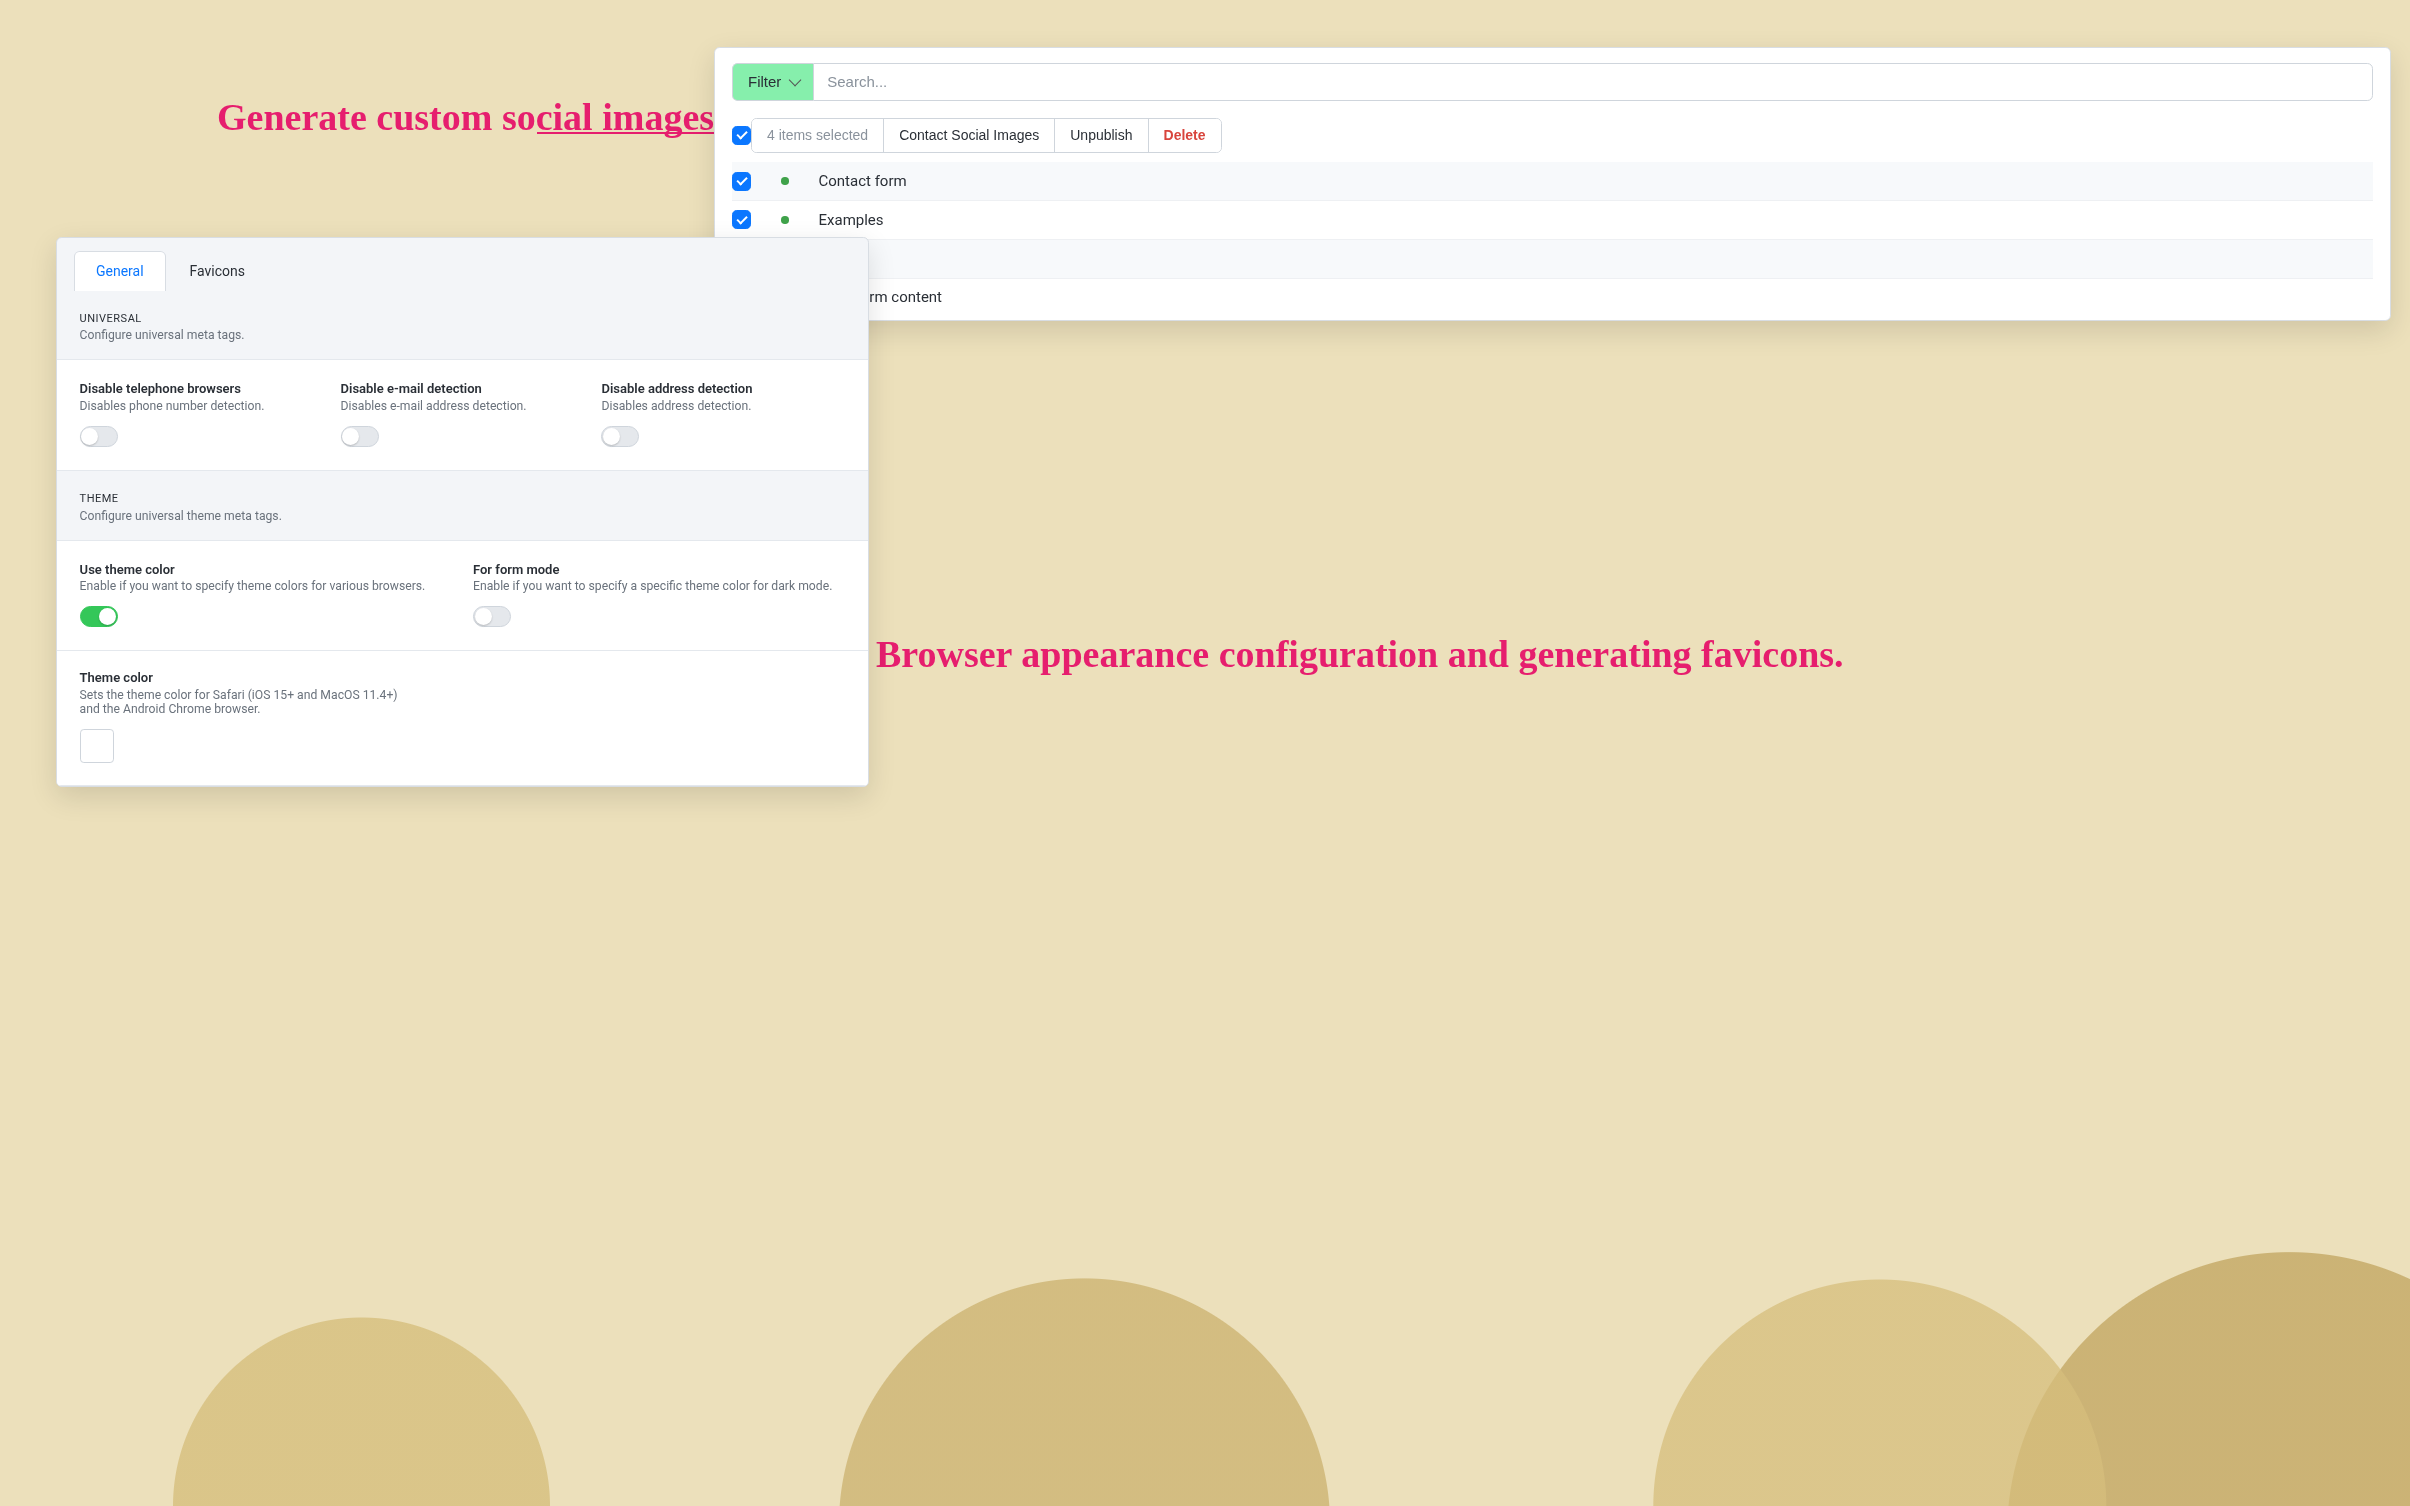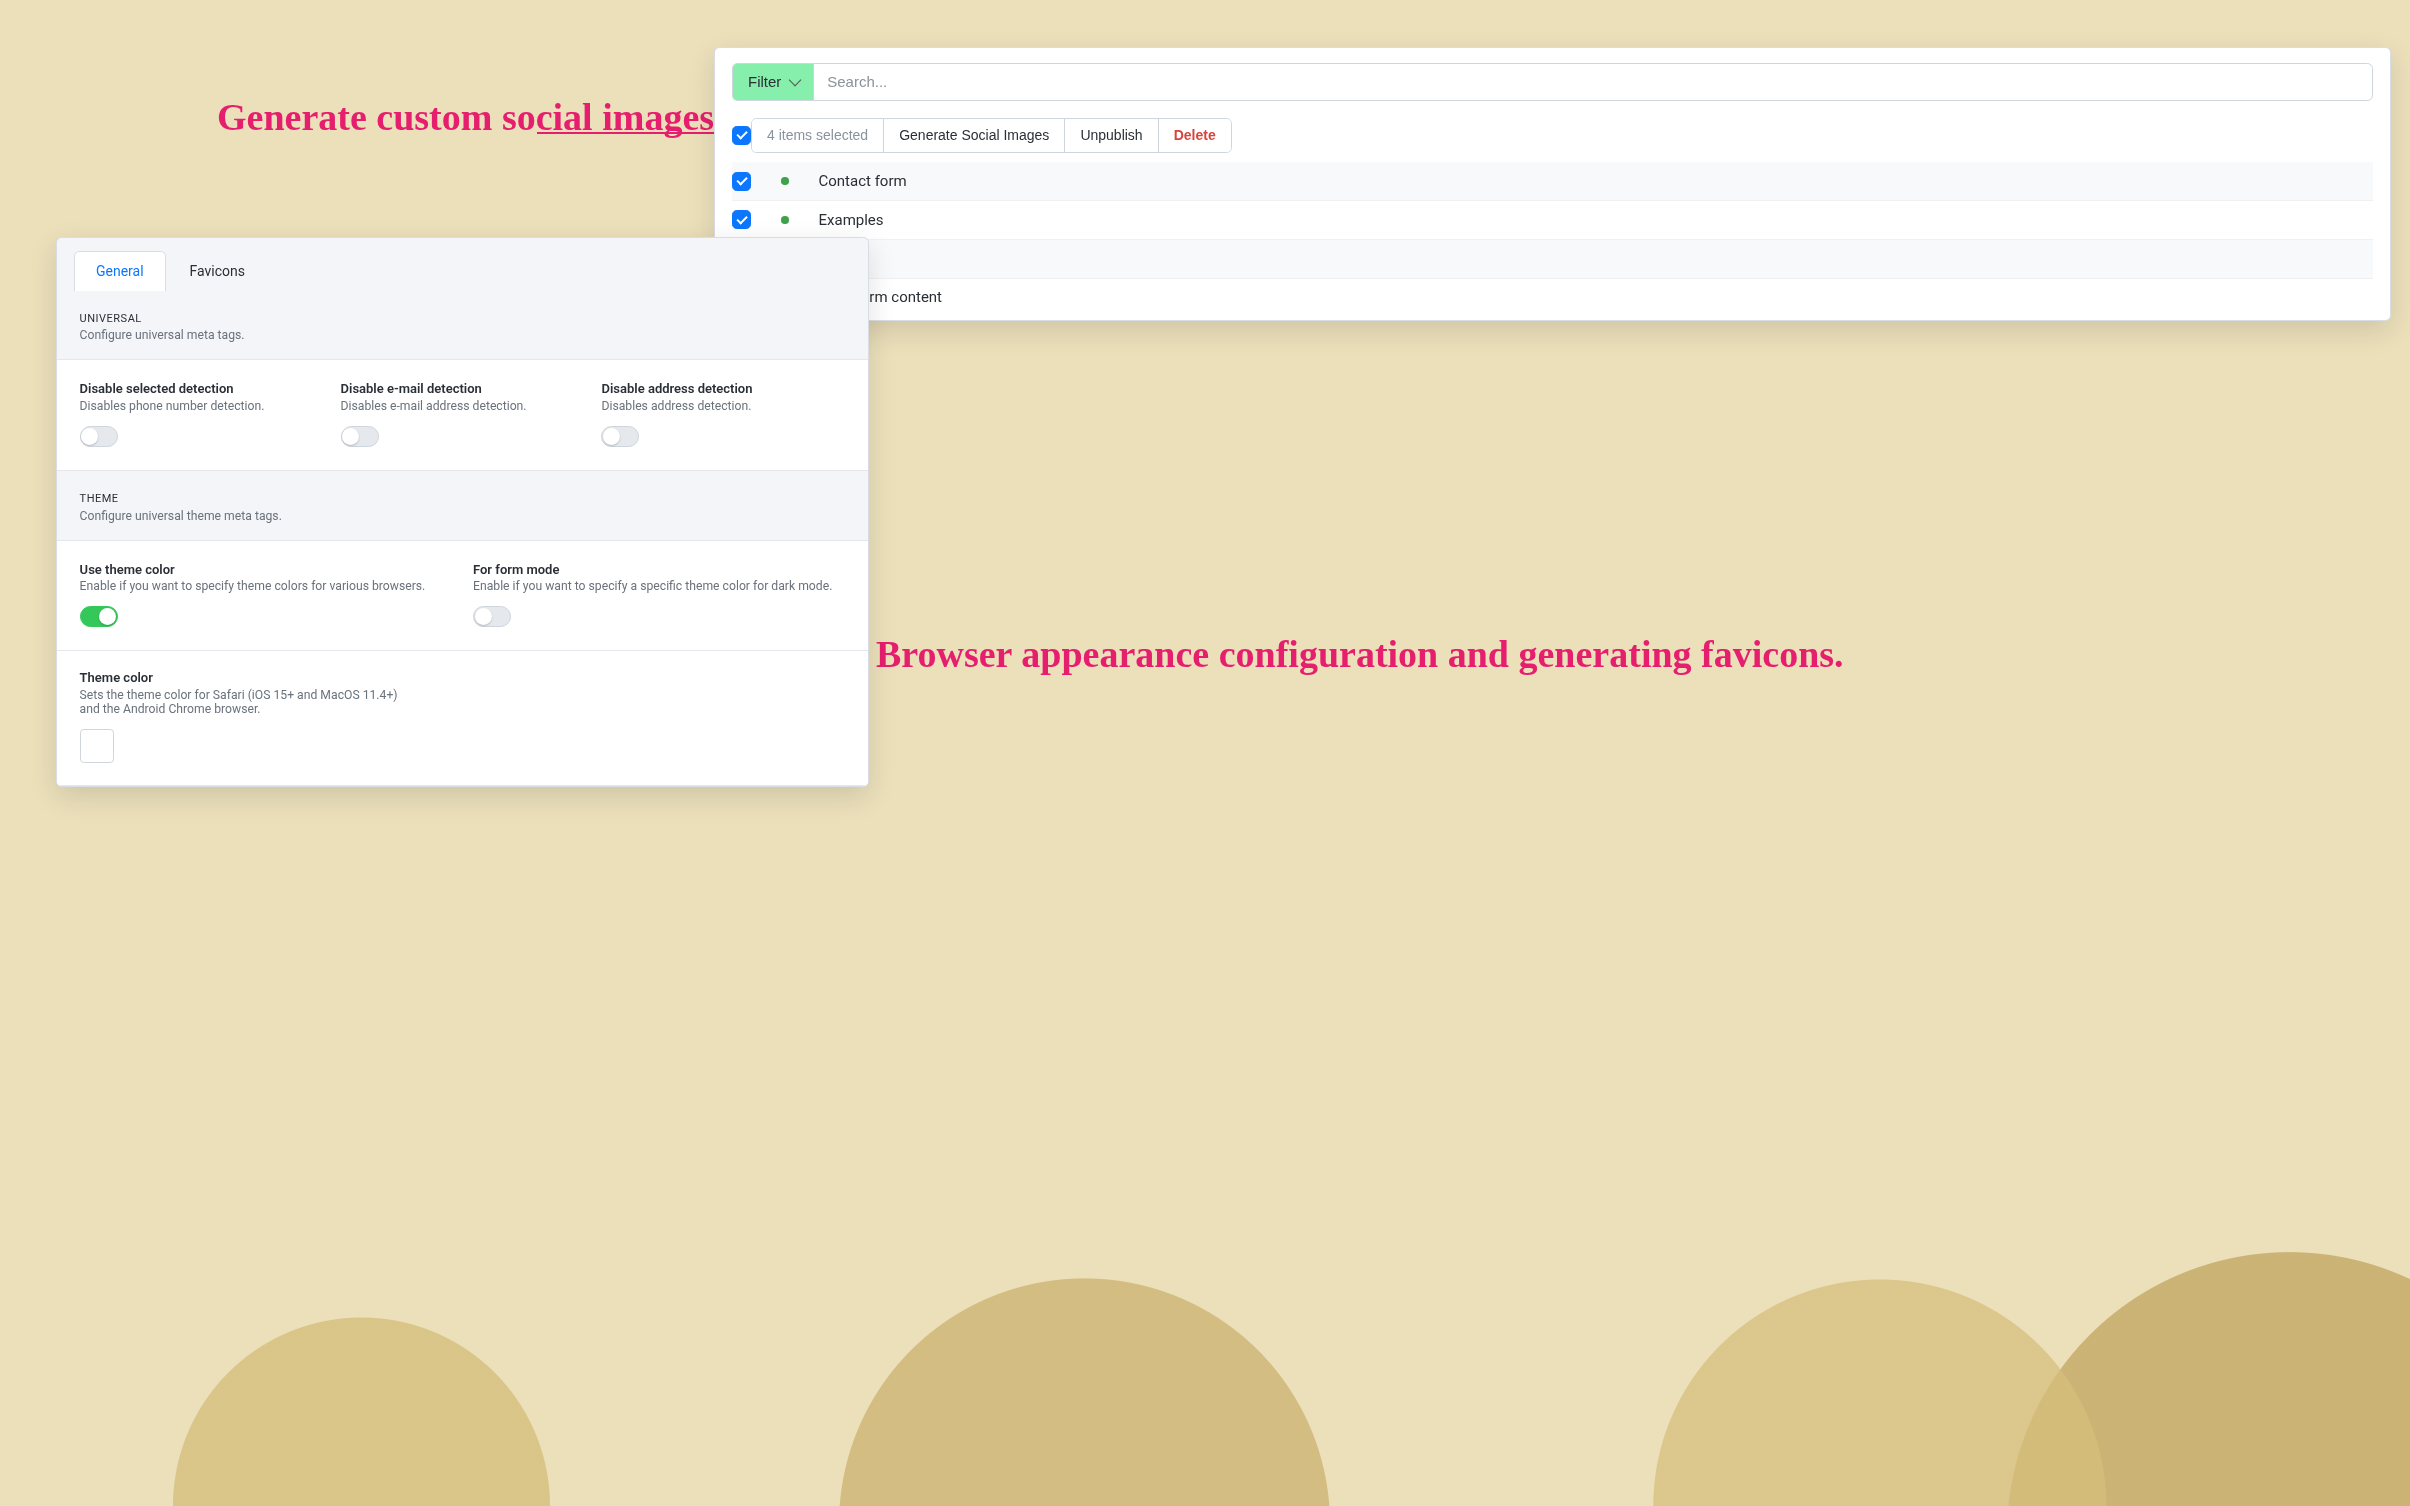--- a/index.html
+++ b/index.html
@@ -259,21 +259,21 @@
     </button>
     <input class="search-input" type="text" placeholder="Search..." style="">
   </div>
 
   <div class="action-row">
     <div class="checkbox checked">
       <div class="checkmark"></div>
     </div>
     <div class="btn-group">
       <button class="muted">4 items selected</button>
-      <button>Generate Social Images</button>
+      <button>Contact Social Images</button>
       <button>Unpublish</button>
       <button class="danger">Delete</button>
     </div>
   </div>
 
   <div class="item-row">
     <div class="checkbox checked">
         <div class="checkmark"></div>
       </div>
     <span class="status-dot"></span>
@@ -309,21 +309,21 @@
     <div class="tab">Favicons</div>
   </div>
 
   <div class="section-header">
     <h4>UNIVERSAL</h4>
     <p>Configure universal meta tags.</p>
   </div>
 
   <div class="white-block cols3">
     <div class="field">
-      <h5>Disable selected detection</h5>
+      <h5>Disable telephone browsers</h5>
       <p>Disables phone number detection.</p>
       <div class="toggle">
           <div class="knob"></div>
         </div>
     </div>
     <div class="field">
       <h5>Disable e-mail detection</h5>
       <p>Disables e-mail address detection.</p>
       <div class="toggle">
           <div class="knob"></div>

